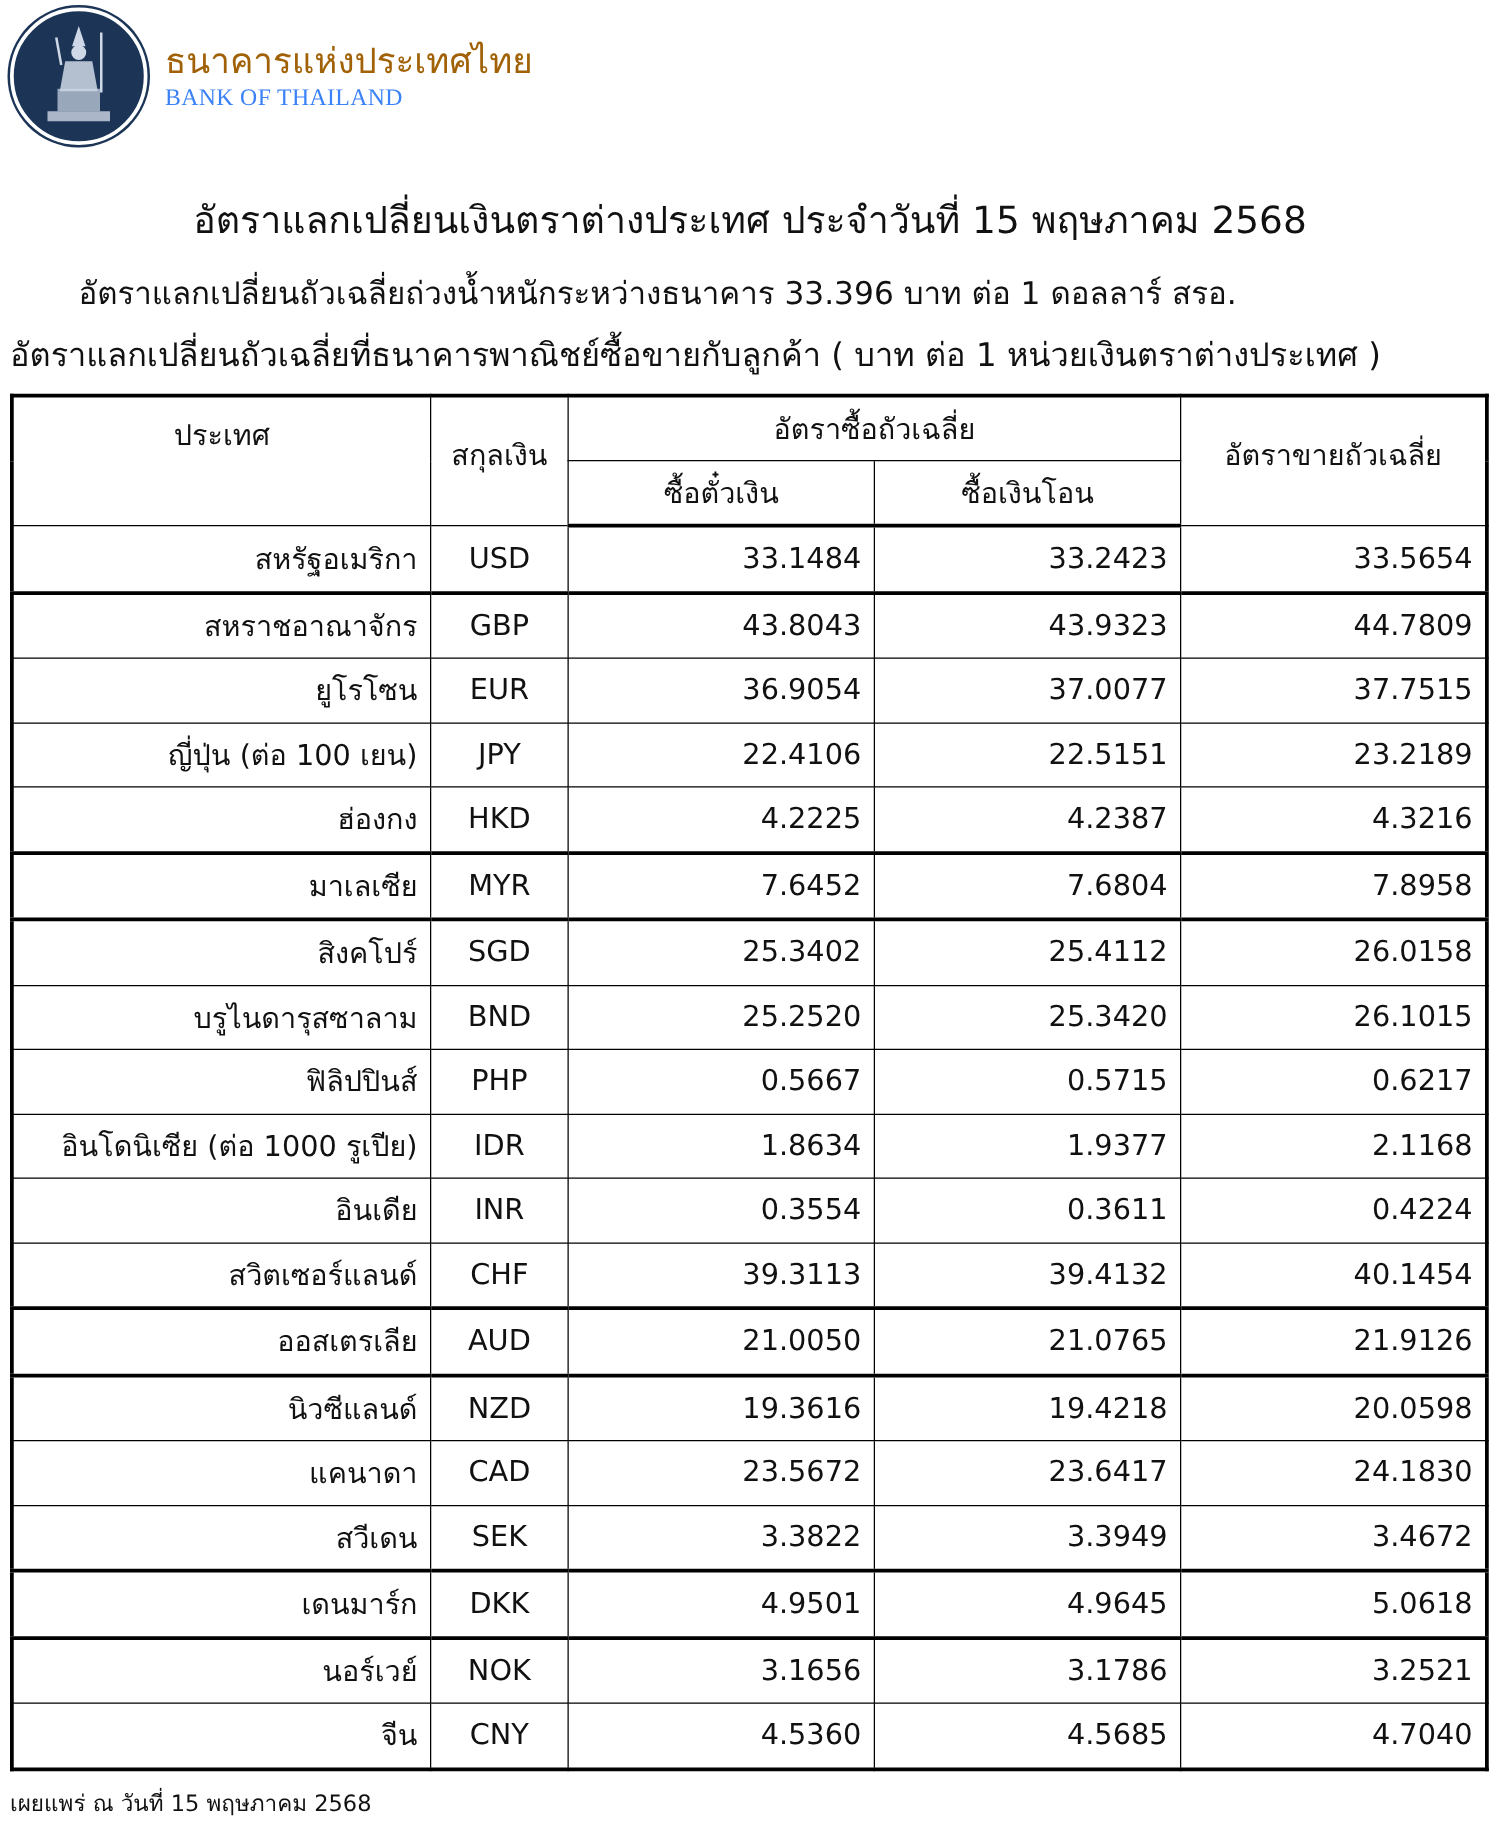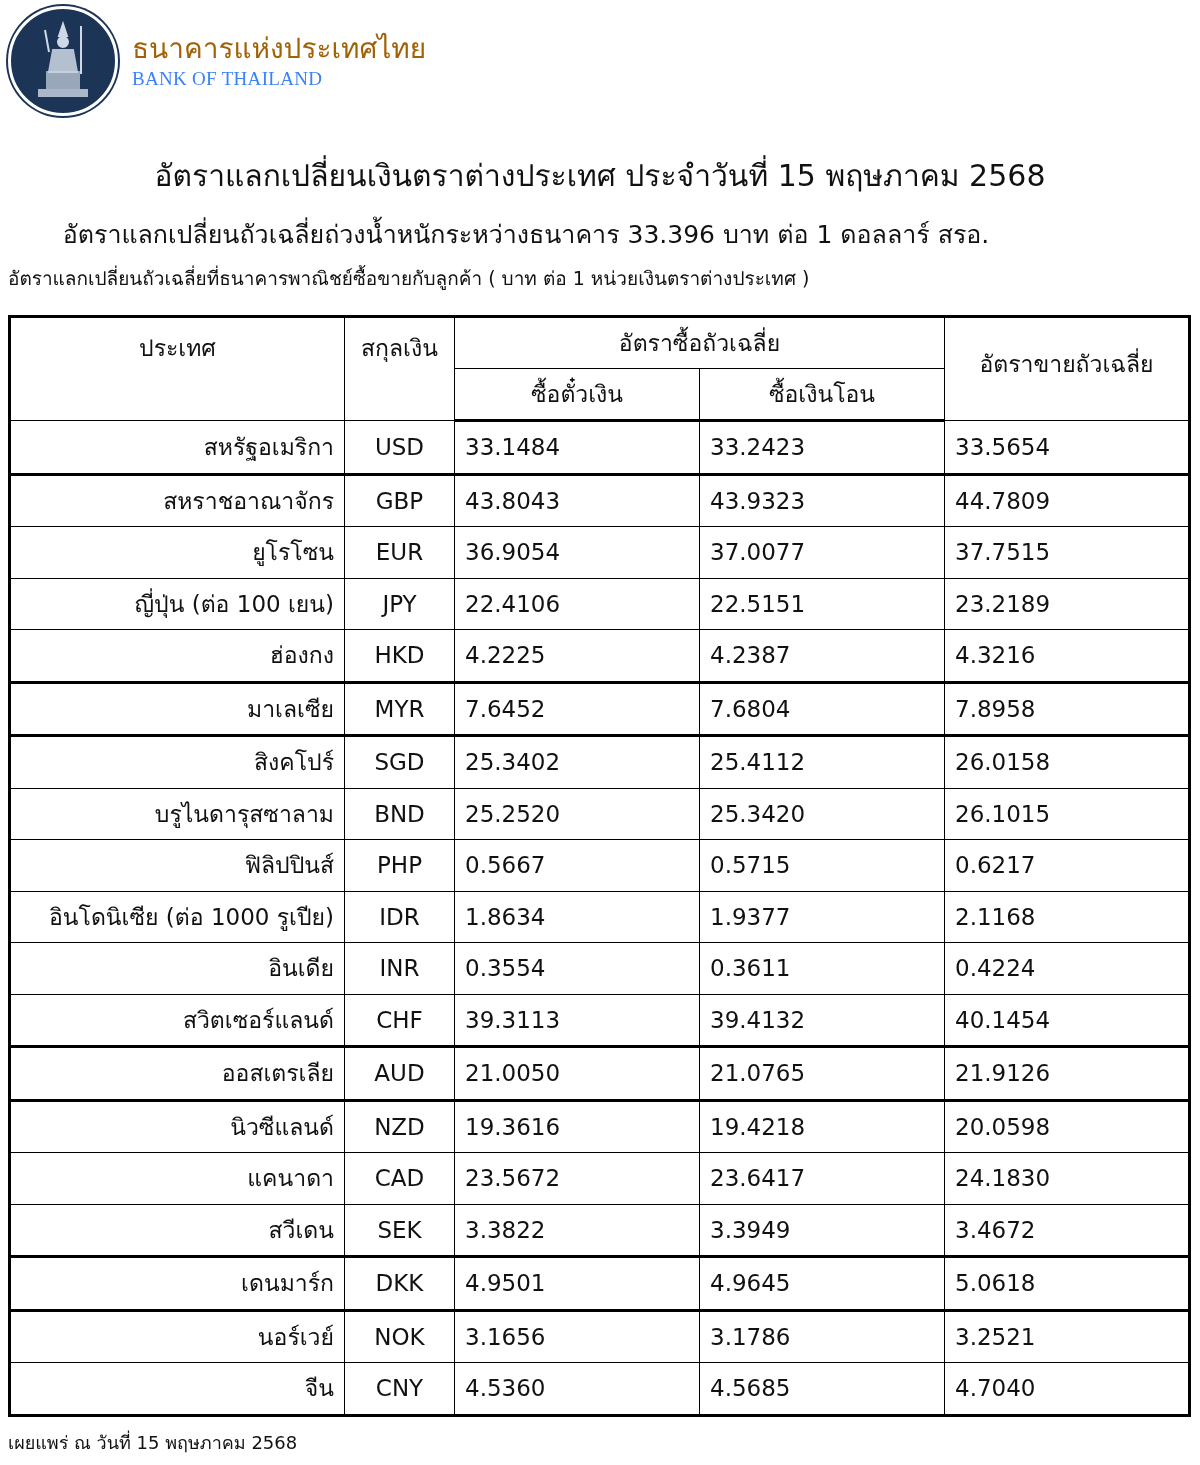--- a/index.html
+++ b/index.html
@@ -13,34 +13,34 @@
     border: 3px solid #ffffff; box-shadow: 0 0 0 2px #1c3557;
     display: flex; align-items: center; justify-content: center; position: relative;
   }
   .logo svg { width: 80px; height: 90px; }
   .brand { margin-left: 14px; }
   .brand-th { font-family: "DejaVu Serif", serif; font-size: 28px; color: #a16207; line-height: 34px; }
   .brand-en { font-family: "Liberation Serif", serif; font-size: 19px; color: #3b82f6; letter-spacing: 0.3px; margin-top: 2px; }
 
   .title { position: absolute; top: 152px; left: 0; width: 1200px; text-align: center; font-size: 30px; }
   .subtitle { position: absolute; top: 214px; left: 0; width: 1052px; text-align: center; font-size: 25px; }
-  .caption { position: absolute; top: 263px; left: 8px; font-size: 19px; }
+  .caption { position: absolute; top: 263px; left: 8px; font-size: 26px; }
 
   table.rates {
     position: absolute; left: 8px; top: 315px; width: 1180px;
     border-collapse: collapse; border: 3px solid #000; table-layout: fixed;
     font-size: 23px;
   }
   table.rates th, table.rates td { border: 1.5px solid #000; padding: 0 10px; }
   table.rates th { font-weight: normal; height: 50px; }
   table.rates thead tr:last-child th { border-bottom: 3px solid #000; }
   table.rates td { height: 50.5px; }
   td.country { text-align: right; }
   td.code { text-align: center; }
-  td.num { }
+  td.num { text-align: right; }
   tr.thick td { border-top: 3px solid #000; }
   .footer { position: absolute; top: 1428px; left: 8px; font-size: 18px; }
 </style>
 </head>
 <body>
 
 <div class="header">
   <div class="logo">
     <svg viewBox="0 0 80 90">
       <g fill="none" stroke="#cfd8e6" stroke-width="2">
@@ -68,21 +68,21 @@
   <colgroup>
     <col style="width:335px">
       <col style="width:110px">
       <col style="width:245px">
       <col style="width:245px">
       <col style="width:245px">
   </colgroup>
   <thead>
     <tr>
       <th rowspan="2" style="vertical-align:top;padding-top:12px">ประเทศ</th>
-      <th rowspan="2" style="vertical-align:top;padding-top:12px">สกุลเงิน</th>
+      <th rowspan="2" style="vertical-align:top;padding-top:28px">สกุลเงิน</th>
       <th colspan="2">อัตราซื้อถัวเฉลี่ย</th>
       <th rowspan="2" style="vertical-align:top;padding-top:28px">อัตราขายถัวเฉลี่ย</th>
     </tr>
     <tr>
       <th>ซื้อตั๋วเงิน</th>
       <th>ซื้อเงินโอน</th>
     </tr>
   </thead>
   <tbody id="rows">
       <tr>

